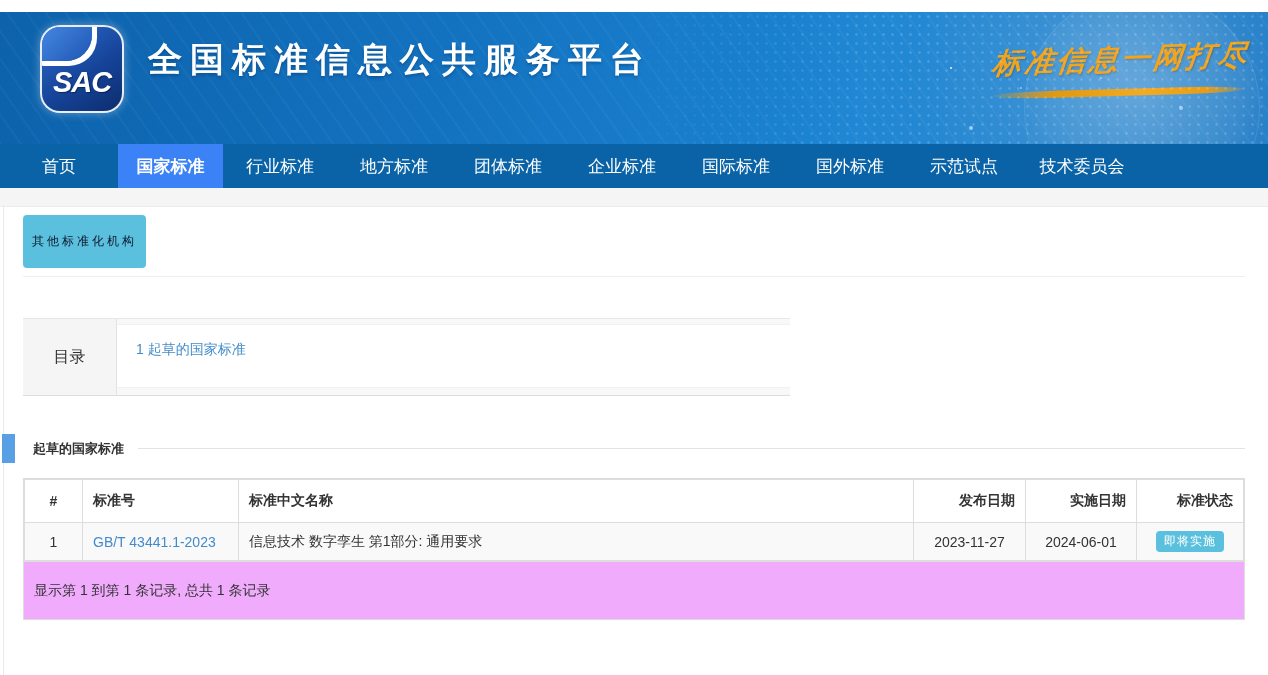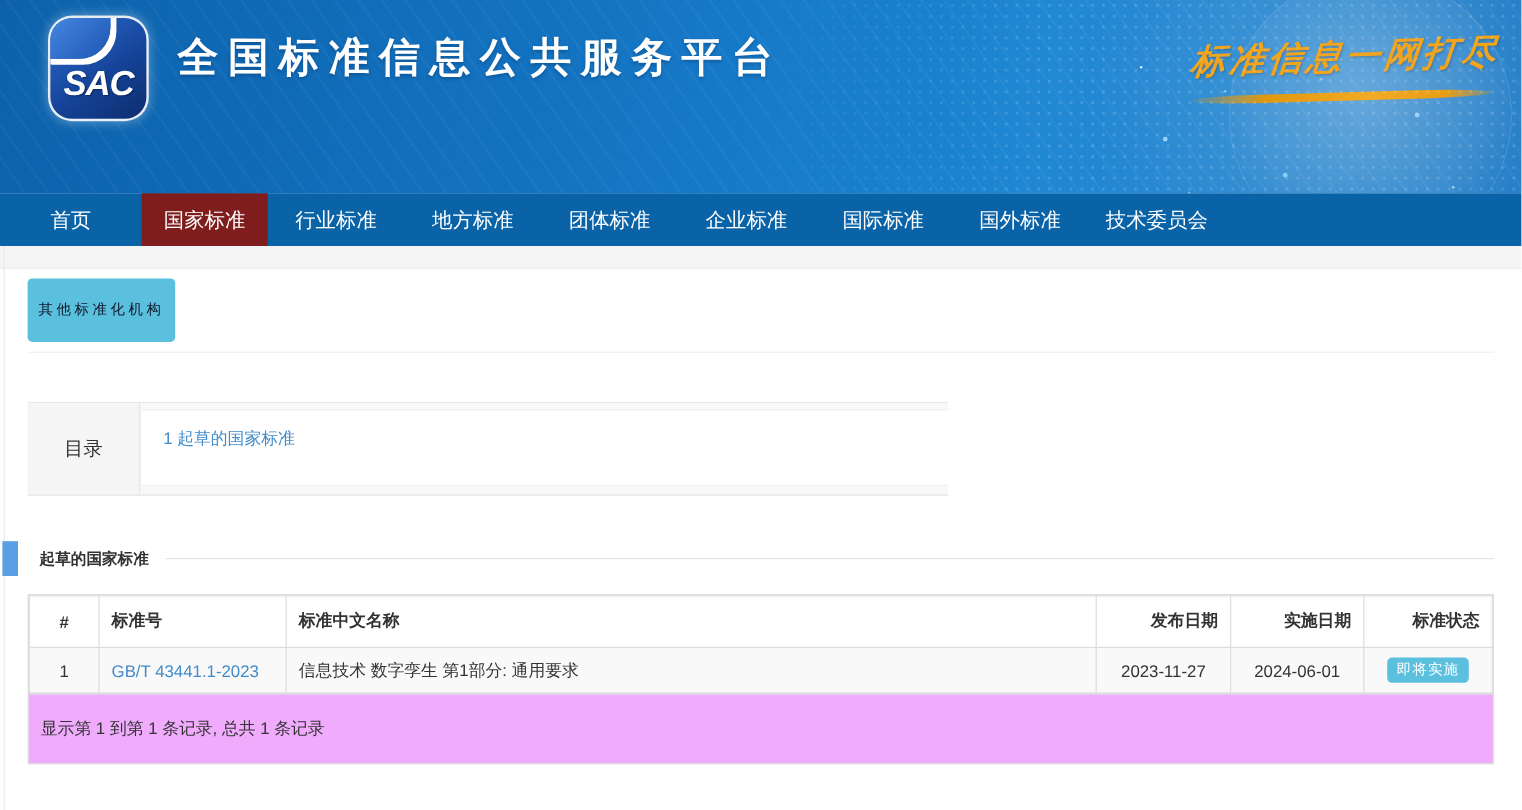--- a/index.html
+++ b/index.html
@@ -5,24 +5,25 @@
 <style>
   * { margin:0; padding:0; box-sizing:border-box; }
   html,body { width:1268px; height:675px; }
   body {
     font-family:"Liberation Sans","DejaVu Sans",sans-serif;
     background:#fff; color:#333; position:relative; overflow:hidden;
   }
 
   
   .banner {
-    height:161px; position:relative; overflow:hidden;
+    height:132px; position:relative; overflow:hidden;
     background:
       radial-gradient(circle at 88% 45%, rgba(255,255,255,0.20), rgba(255,255,255,0.04) 18%, rgba(255,255,255,0) 30%),
       linear-gradient(100deg,#0d62ab 0%,#1372c0 35%,#1b85d3 68%,#1877c4 100%);
+    margin-top: 12px;
   }
   .banner::before { 
     content:""; position:absolute; inset:0;
     background:repeating-linear-gradient(55deg, rgba(255,255,255,0.035) 0 2px, transparent 2px 16px);
   }
   .banner::after { 
     content:""; position:absolute; top:0; right:0; width:52%; height:100%;
     background-image:radial-gradient(rgba(255,255,255,0.16) 1px, transparent 1.6px);
     background-size:9px 9px;
     -webkit-mask-image:linear-gradient(to left, #000 60%, transparent);
@@ -83,21 +84,21 @@
   
   .nav { height:44px; background:#0a63a6; display:flex; }
   .nav-item {
     display:flex; align-items:center; justify-content:center;
     color:#fff; font-size:17px; cursor:pointer; white-space:nowrap;
   }
   .nav-item:nth-child(1){ width:118px; }
   .nav-item:nth-child(2){ width:105px; }
   .nav-item:nth-child(n+3){ width:114px; }
   .nav-item:nth-child(10){ width:122px; }
-  .nav-item.active { background:#7f1d1d; }
+  .nav-item.active { background:#3b82f6;font-weight:bold; }
 
   .gray-band { height:19px; background:#f5f5f5; border-bottom:1px solid #ececec; }
 
   .left-rule { position:absolute; left:3px; top:205px; bottom:0; width:1px; background:#eaeaea; }
 
   
   .page { position:relative; padding:0 23px; }
   .org-name { margin-top:22px; font-size:20px; font-weight:normal; color:#333; }
   .org-badge {
     display:inline-block; margin-top:8px; background:#5bc0de; color:#0f172a;
@@ -167,20 +168,21 @@
 
 <div class="nav">
   <div class="nav-item">首页</div>
   <div class="nav-item active">国家标准</div>
   <div class="nav-item">行业标准</div>
   <div class="nav-item">地方标准</div>
   <div class="nav-item">团体标准</div>
   <div class="nav-item">企业标准</div>
   <div class="nav-item">国际标准</div>
   <div class="nav-item">国外标准</div>
+  <div class="nav-item">示范试点</div>
   <div class="nav-item">技术委员会</div>
 </div>
 
 <div class="gray-band"></div>
 <div class="left-rule"></div>
 
 <div class="page">
 
   <span class="org-badge">其他标准化机构</span>
   <hr class="sep">

